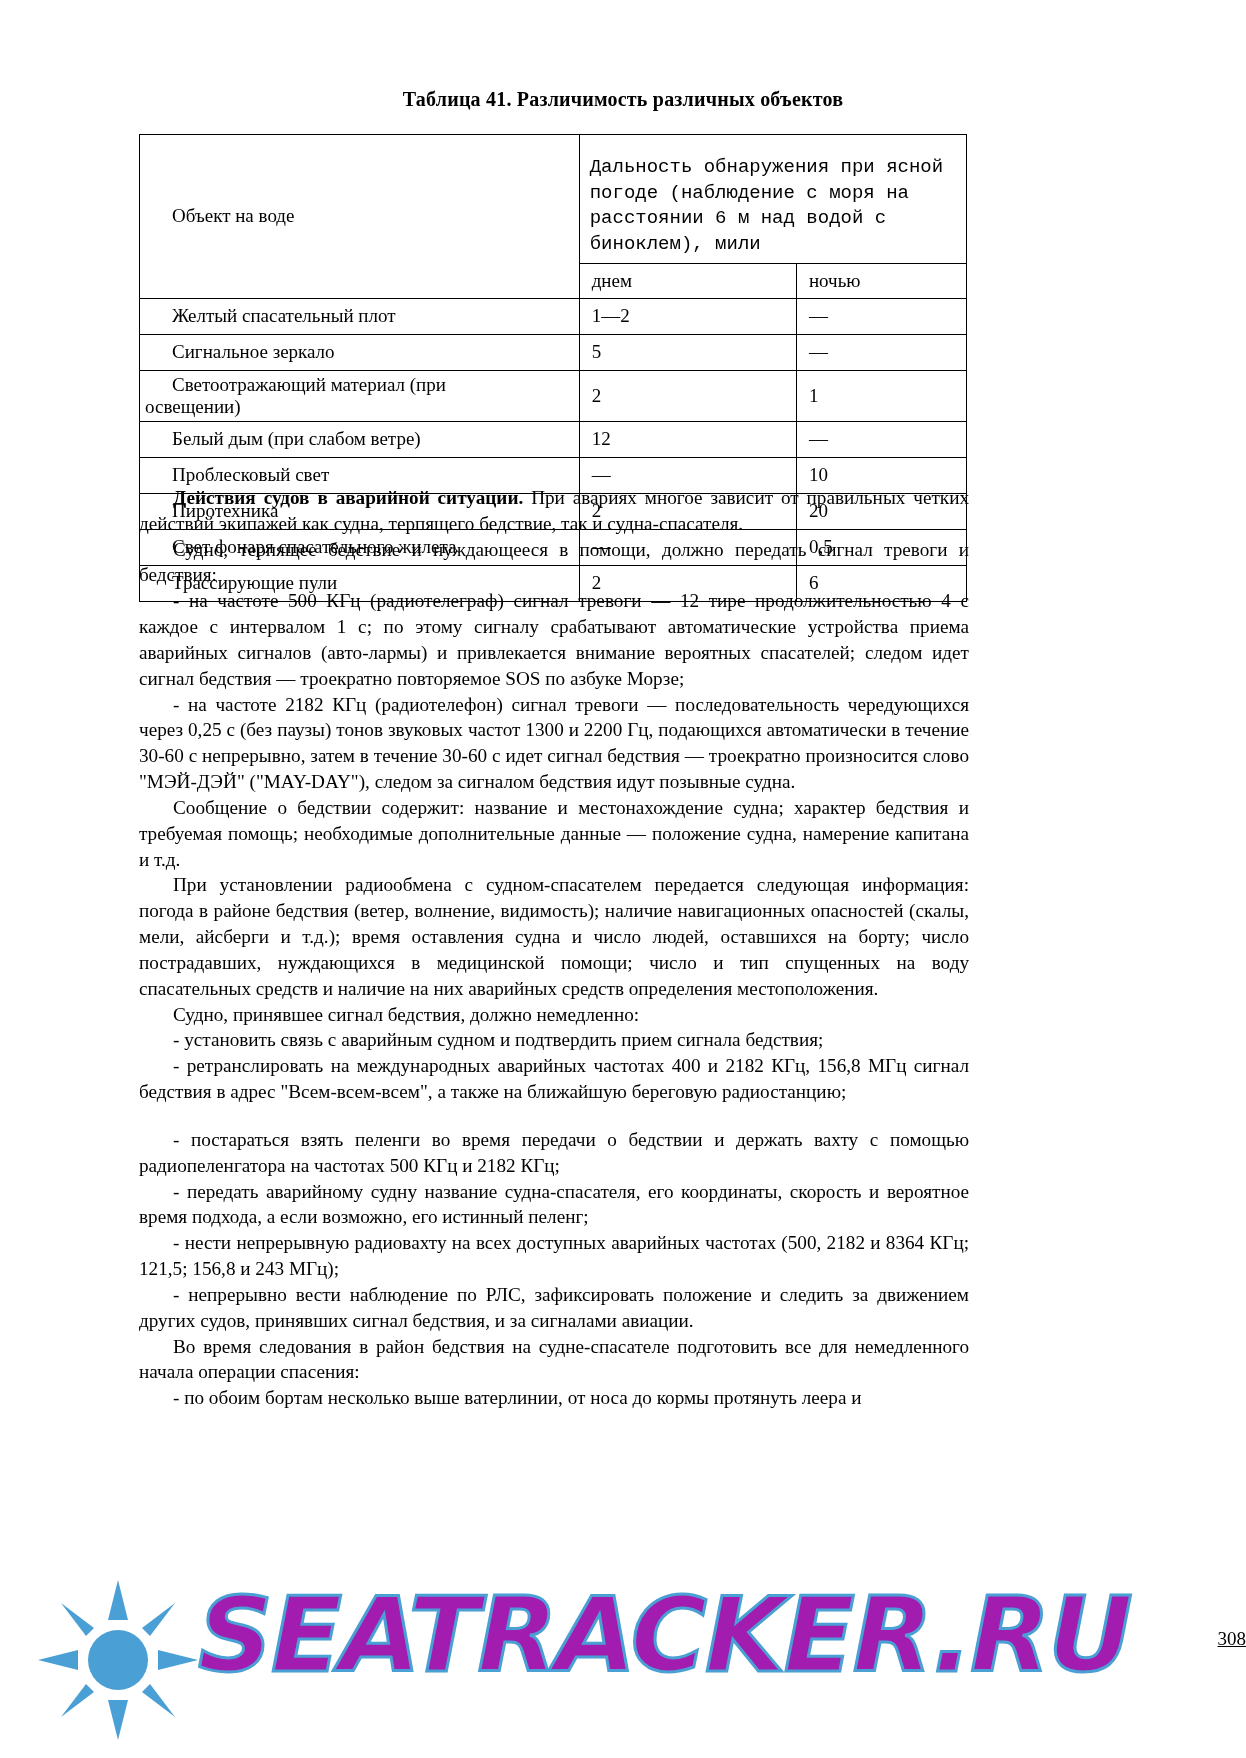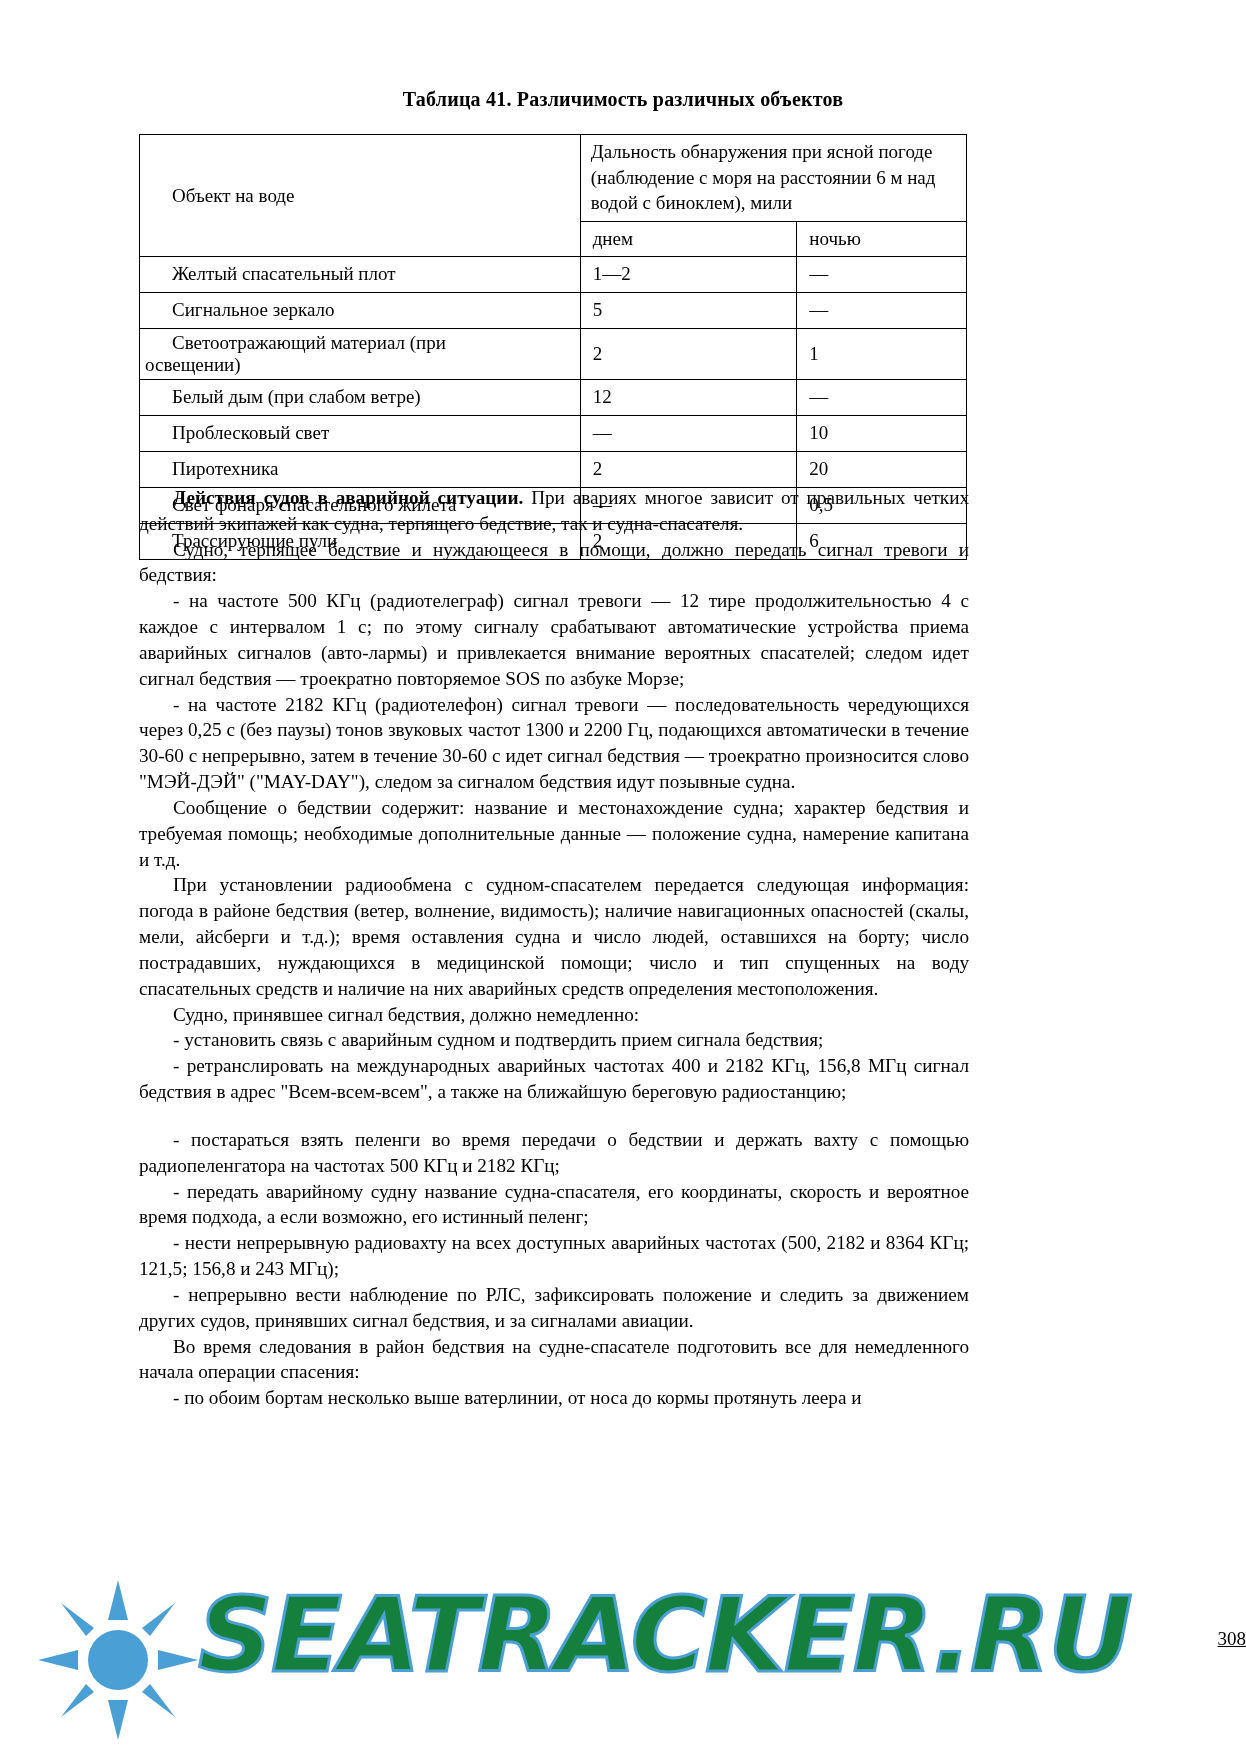--- a/index.html
+++ b/index.html
@@ -47,21 +47,22 @@
     text-align: left;
   }
   table.vis .hdr-obj {
     width: 440px;
     padding-left: 32px;
     line-height: 1.35;
     margin-top: 24px;
   }
   table.vis .hdr-range {
     line-height: 1.35;
-    padding: 4px 8px 5px 10px;
+    padding: 20px 8px 5px 10px;
+    font-family: Liberation Mono, monospace;
   }
   table.vis .sub {
     padding-left: 10px;
     height: 28px;
   }
   table.vis .obj-cell {
     padding-left: 32px;
     height: 29px;
   }
   table.vis .obj-cell.wrap {
@@ -125,21 +126,21 @@
   }
   .wm-text {
     position: absolute;
     left: 168px;
     top: 4px;
     font-family: "DejaVu Sans", sans-serif;
     font-size: 104px;
     font-weight: bold;
     font-style: italic;
     letter-spacing: -2px;
-    color: #15803d;
+    color: #a21caf;
     -webkit-text-stroke: 3px #4a9fd4;
     text-shadow: 0 0 1px #4a9fd4;
     white-space: nowrap;
   }
   .wm-sun {
     position: absolute;
     left: 8px;
     top: 10px;
     width: 160px;
     height: 160px;

